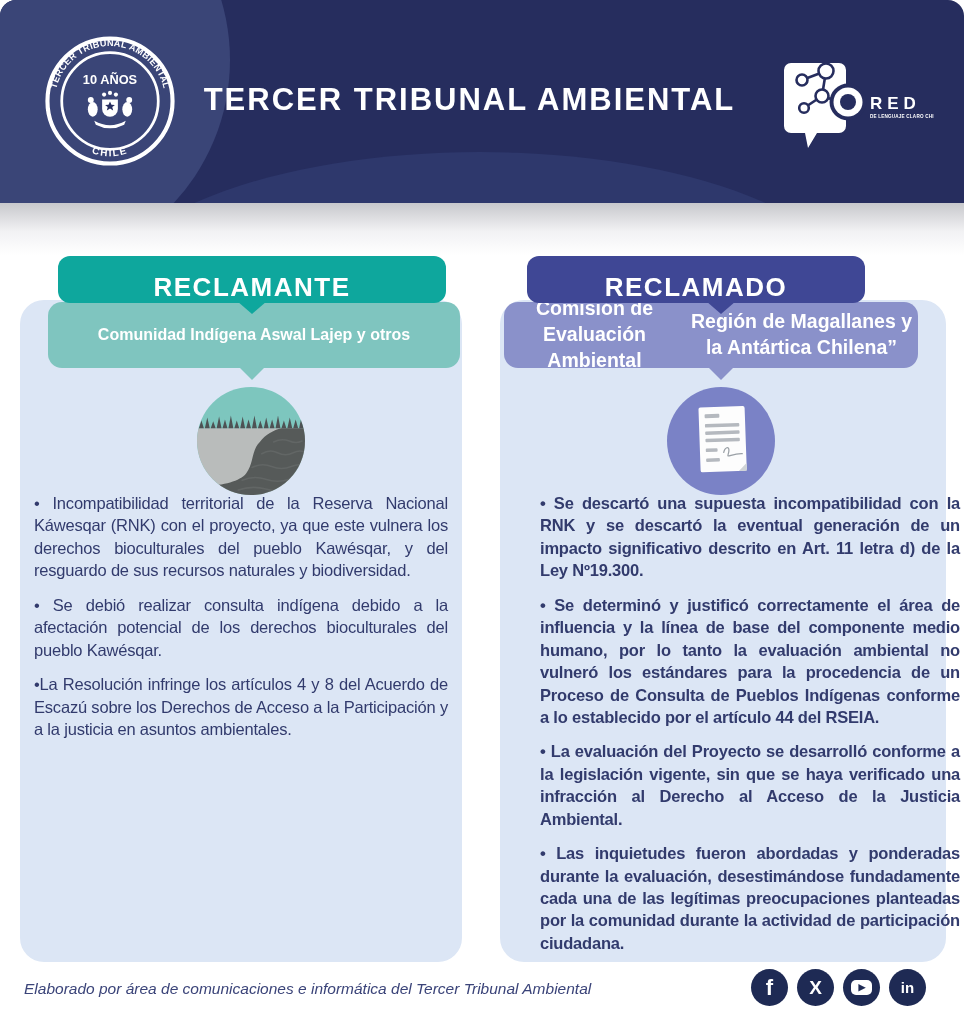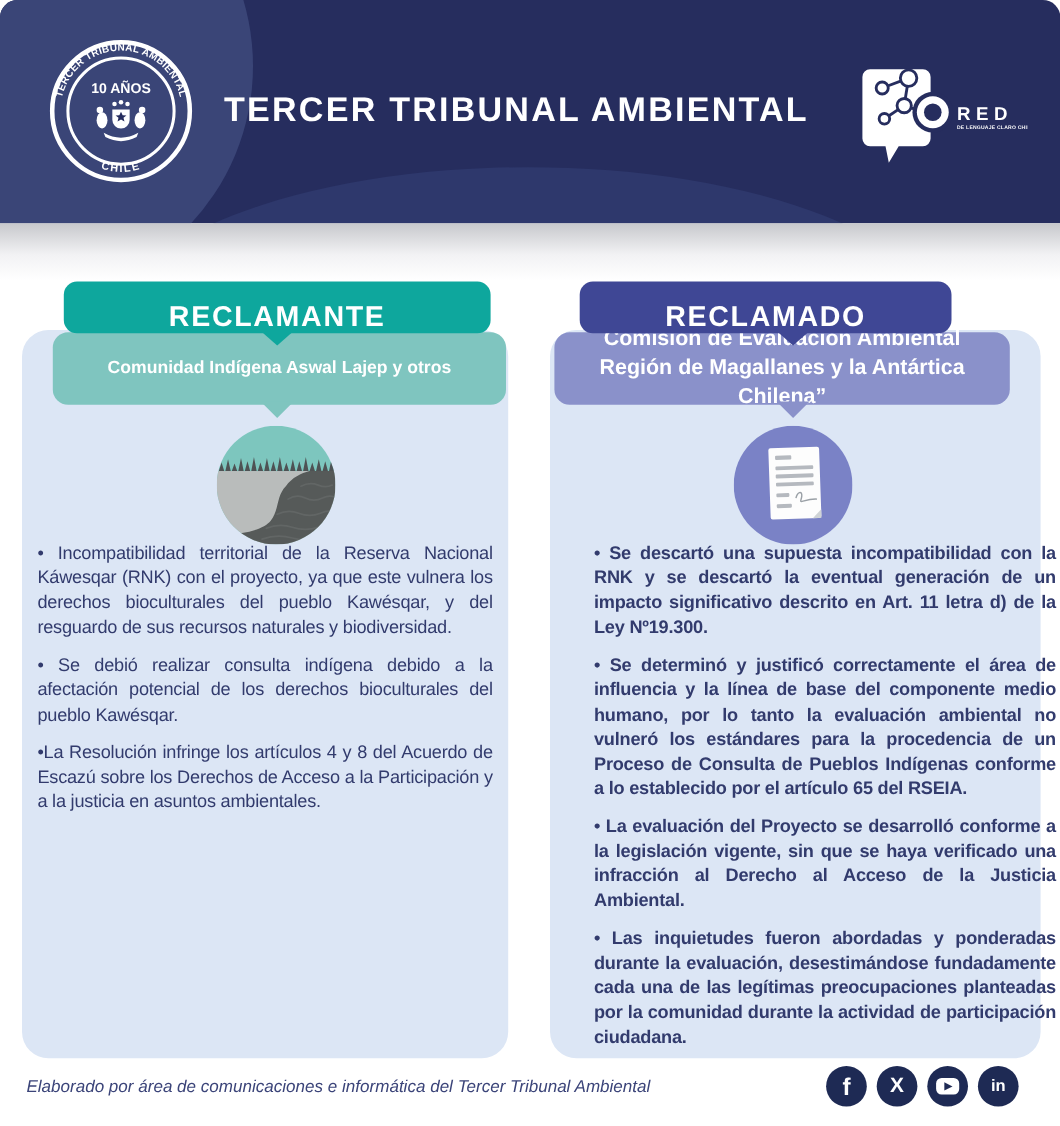--- a/index.html
+++ b/index.html
@@ -44,21 +44,21 @@
   .col-title-left{left:58px;width:388px;background:var(--teal,#0ea79d);}
   .col-title-right{left:527px;width:338px;background:var(--indigo,#3f4795);}
   .chev{position:absolute;width:0;height:0;border-left:15px solid transparent;border-right:15px solid transparent;}
   .chev-head{top:301px;z-index:5;border-top-width:13px;border-top-style:solid;}
   .chev-head-left{left:237px;border-top-color:var(--teal,#0ea79d);}
   .chev-head-right{left:706px;border-top-color:var(--indigo,#3f4795);}
   .chev-sub{top:365px;z-index:3;border-top-width:15px;border-top-style:solid;}
   .chev-sub-left{left:237px;border-top-color:var(--teal-light,#7fc5bf);}
   .chev-sub-right{left:706px;border-top-color:var(--indigo-light,#8a91ca);}
   .col-sub{position:absolute;top:302px;height:66px;border-radius:14px;z-index:2;
-           display:flex;flex-direction:column;align-items:center;justify-content:center;
+           display:flex;flex-direction:row;align-items:center;justify-content:center;
            color:#fff;font-weight:bold;text-align:center;}
   .col-sub-left{left:48px;width:412px;background:var(--teal-light,#7fc5bf);font-size:16px;}
   .col-sub-right{left:504px;width:414px;background:var(--indigo-light,#8a91ca);font-size:19.5px;line-height:1.32;}
   .icon-circle{position:absolute;top:387px;width:108px;height:108px;border-radius:50%;z-index:2;}
   .icon-left{left:197px;}
   .icon-right{left:667px;}
   .icon-circle svg{width:100%;height:100%;display:block;}
   
   .bullets{position:absolute;top:492px;z-index:2;color:var(--ink,#323b6d);
            font-size:16.5px;line-height:1.36;letter-spacing:-0.2px;text-align:justify;}
@@ -210,21 +210,21 @@
           <rect x="6" y="52" width="14" height="3.6" rx="1"></rect>
         </g>
         <path d="M24,47 c1.5,-6 6,-7 5.5,-2 c-0.4,4 -3,6 1,5 c4,-1 8.5,-2 13,-1.5" fill="none" stroke="#9aa0a6" stroke-width="1.3"></path>
         <path d="M47,58 L39,66 L47,66 Z" fill="#cfd3d6"></path>
       </g>
     </svg>
   </div>
 
   <div class="bullets bullets-right">
     <p>• Se descartó una supuesta incompatibilidad con la RNK y se descartó la eventual generación de un impacto significativo descrito en Art. 11 letra d) de la Ley Nº19.300.</p>
-    <p>• Se determinó y justificó correctamente el área de influencia y la línea de base del componente medio humano, por lo tanto la evaluación ambiental no vulneró los estándares para la procedencia de un Proceso de Consulta de Pueblos Indígenas conforme a lo establecido por el artículo 65 del RSEIA.</p>
+    <p>• Se determinó y justificó correctamente el área de influencia y la línea de base del componente medio humano, por lo tanto la evaluación ambiental no vulneró los estándares para la procedencia de un Proceso de Consulta de Pueblos Indígenas conforme a lo establecido por el artículo 44 del RSEIA.</p>
     <p>• La evaluación del Proyecto se desarrolló conforme a la legislación vigente, sin que se haya verificado una infracción al Derecho al Acceso de la Justicia Ambiental.</p>
     <p>• Las inquietudes fueron abordadas y ponderadas durante la evaluación, desestimándose fundadamente cada una de las legítimas preocupaciones planteadas por la comunidad durante la actividad de participación ciudadana.</p>
   </div>
 
   <div class="credit">Elaborado por área de comunicaciones e informática del Tercer Tribunal Ambiental</div>
 
   <div class="social">
     <div class="soc soc-f">
       <span class="glyph">f</span>
     </div>

